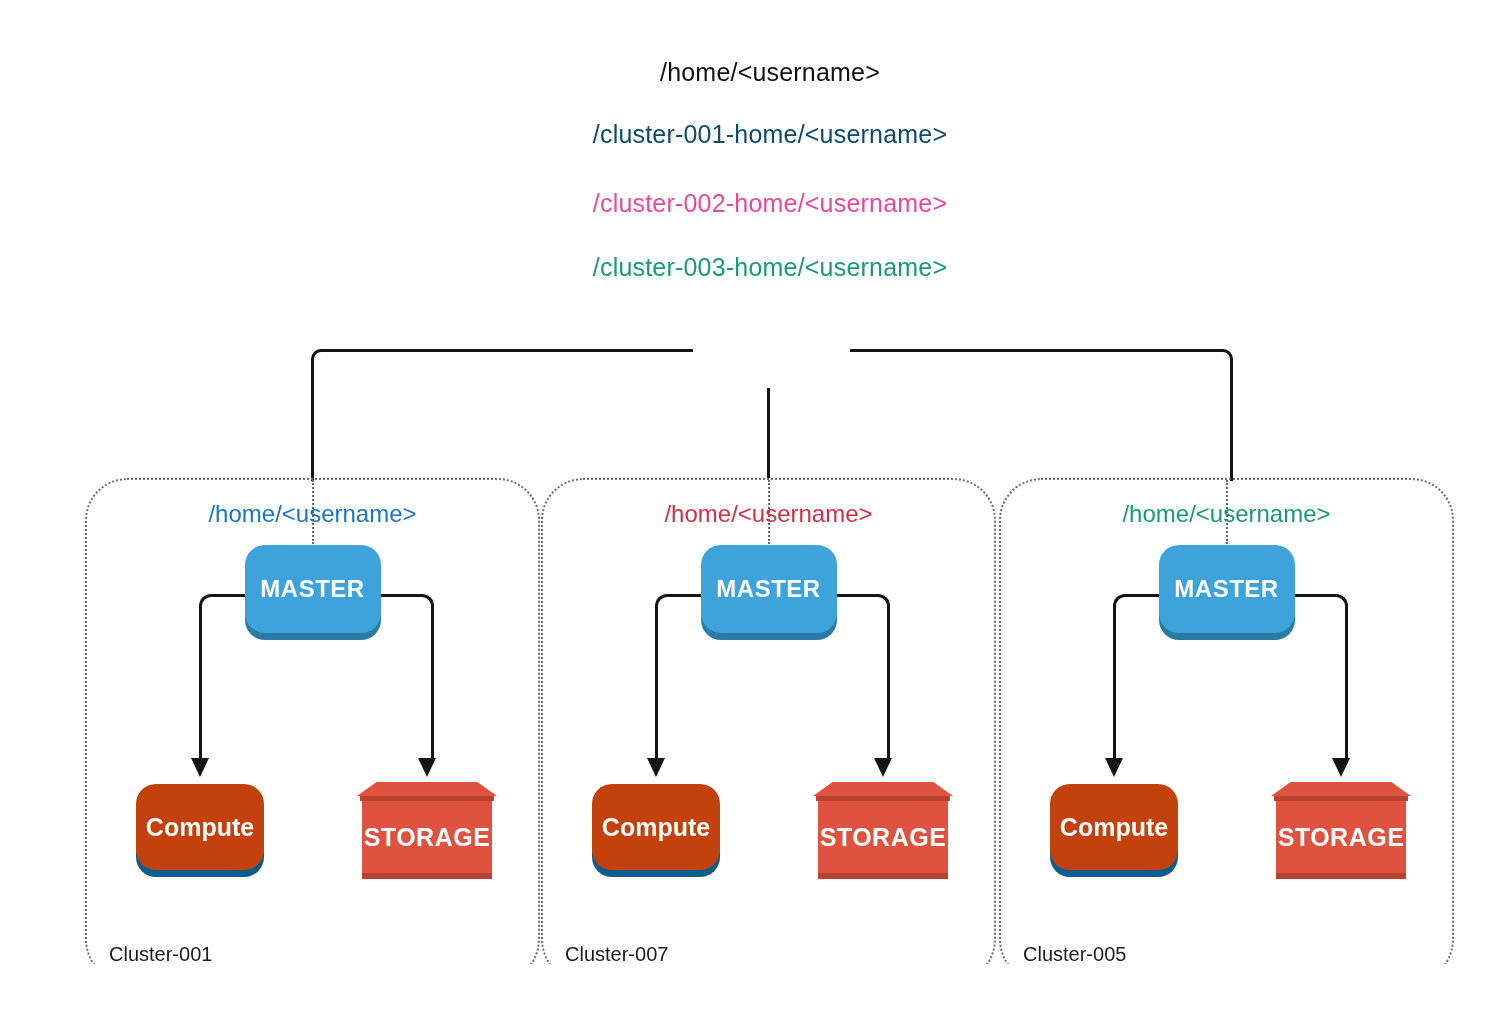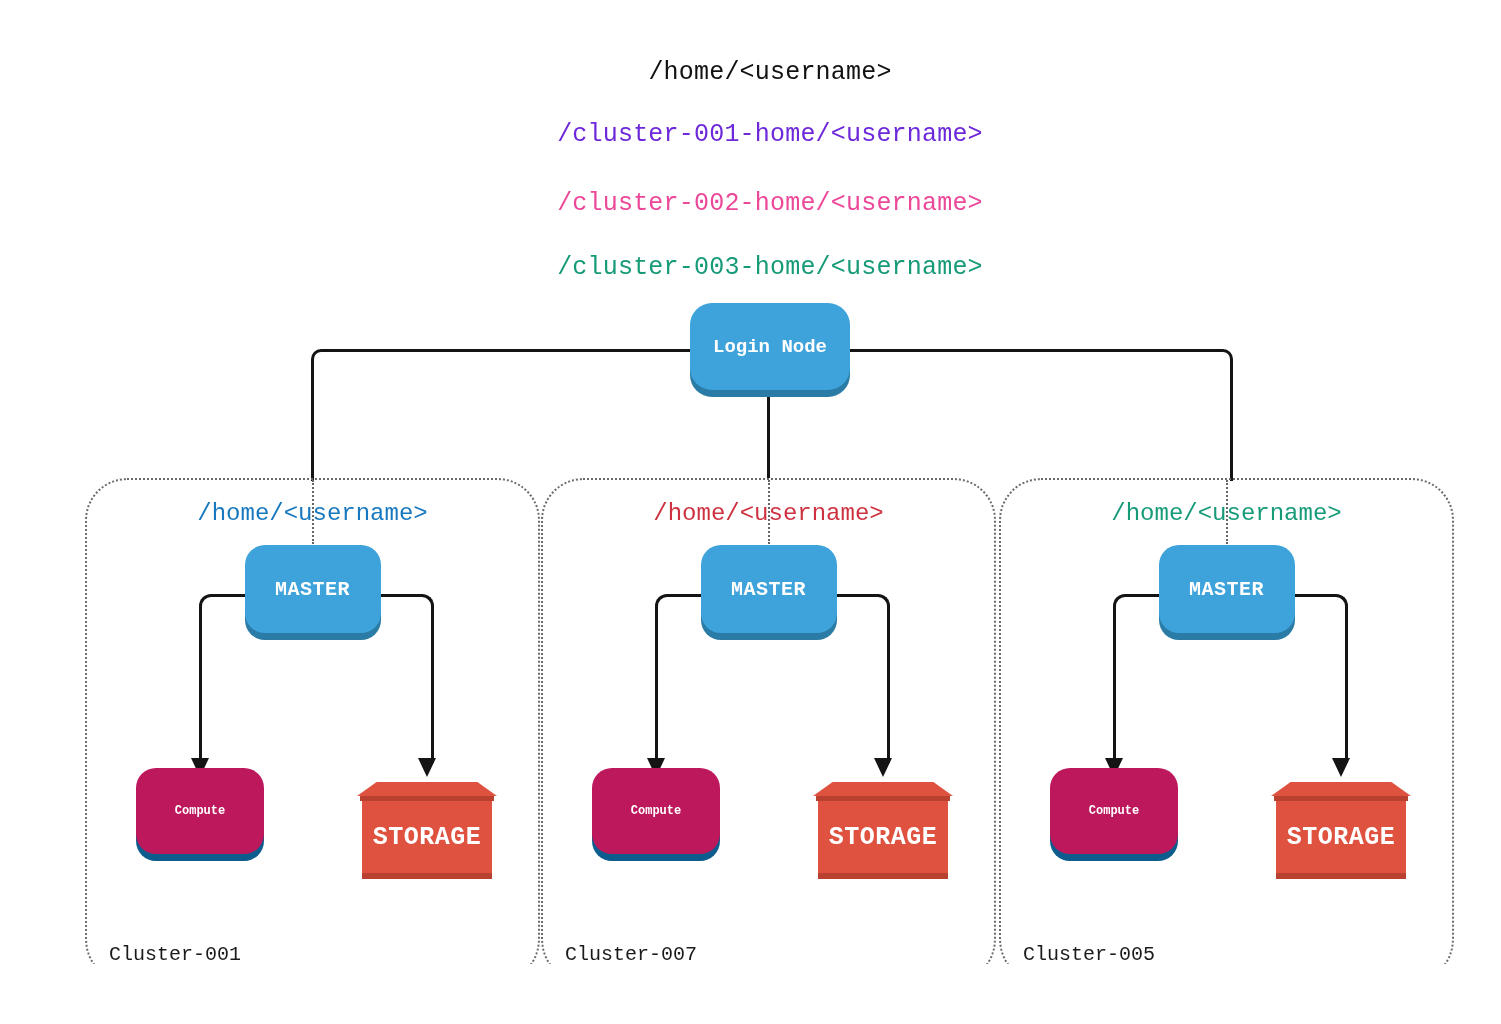--- a/index.html
+++ b/index.html
@@ -1,18 +1,18 @@
 <!DOCTYPE html>
 <html><head>
 <meta charset="utf-8">
 <style>
   html,body{margin:0;padding:0;background:#ffffff;}
   .stage{
     position:relative;width:1501px;height:964px;background:#ffffff;
-    font-family:Liberation Mono, monospace;overflow:hidden;
+    font-family:Liberation Sans, sans-serif;overflow:hidden;
   }
   
   .hdr{position:absolute;left:40px;width:1460px;text-align:center;
        font-size:25px;line-height:27px;letter-spacing:.2px;}
   
   .login{
     position:absolute;left:690px;top:303px;width:160px;height:87px;z-index:3;
     background:#3EA2DB;border-radius:22px;box-shadow:0 7px 0 #2A7CA6;
     color:#fff;font-weight:bold;font-size:19px;
     display:flex;align-items:center;justify-content:center;
@@ -28,23 +28,23 @@
   .cluster{position:absolute;top:478px;width:455px;height:504px;
     border:2px dotted #6b6b6b;border-radius:42px;box-sizing:border-box;}
   .c1{left:85px;} .c2{left:541px;} .c3{left:999px;}
   .drop{position:absolute;left:calc(50% - 1px);top:0;height:64px;width:0;
     border-left:2px dotted #666;}
   .homepath{position:absolute;left:0;top:20px;width:100%;text-align:center;
     font-size:24px;}
   .node{position:absolute;color:#fff;font-weight:bold;z-index:2;
     display:flex;align-items:center;justify-content:center;border-radius:20px;}
   .master{left:calc(50% - 68px);top:65px;width:136px;height:88px;
-    background:#3EA2DB;box-shadow:0 7px 0 #2A7CA6;font-size:20px;letter-spacing:.5px;text-align:right;}
-  .compute{left:49px;top:288px;width:128px;height:86px;
-    background:#be185d;box-shadow:0 7px 0 #0D5C8E;font-size:12px;}
+    background:#3EA2DB;box-shadow:0 7px 0 #2A7CA6;font-size:24px;letter-spacing:.5px;text-align:right;}
+  .compute{left:49px;top:304px;width:128px;height:86px;
+    background:#c2410c;box-shadow:0 7px 0 #0D5C8E;font-size:25px;}
   .elbow-m{position:absolute;left:112px;top:114px;width:229px;height:166px;z-index:1;
     border:3px solid #141414;border-bottom:none;border-radius:12px 12px 0 0;}
   .arrow{position:absolute;width:0;height:0;z-index:1;
     border-left:9px solid transparent;border-right:9px solid transparent;
     border-top:19px solid #141414;top:278px;}
   .arrow.a-left{left:104px;} .arrow.a-right{left:331px;}
   
   .storage{position:absolute;left:270px;top:302px;width:140px;z-index:2;}
   .storage .lid{width:140px;height:14px;background:#E05240;
     clip-path:polygon(14% 0,86% 0,100% 100%,0 100%);}
@@ -54,29 +54,28 @@
     display:flex;align-items:center;justify-content:center;}
   .storage .base{width:130px;height:6px;margin:0 auto;background:#B8422F;}
   .cname{position:absolute;left:22px;top:463px;font-size:20px;color:#1b1b1b;}
 </style>
 </head>
 <body>
 
 <div class="stage">
 
   <div class="hdr" style="top: 59px; color: rgb(17, 17, 17);">/home/&lt;username&gt;</div>
-  <div class="hdr" style="top: 121px; color: #6d28d9;">/cluster-001-home/&lt;username&gt;</div>
+  <div class="hdr" style="top: 121px; color: #0c4a6e;">/cluster-001-home/&lt;username&gt;</div>
   <div class="hdr" style="top: 190px; color: #ec4899;">/cluster-002-home/&lt;username&gt;</div>
   <div class="hdr" style="top: 254px; color: rgb(22, 154, 120);">/cluster-003-home/&lt;username&gt;</div>
 
   <div class="elbow-tl"></div>
   <div class="elbow-tr"></div>
   <div class="vmid"></div>
 
-  <div class="login">Login Node</div>
 
   <section class="cluster c1">
     <div class="drop"></div>
     <div class="homepath" style="color: rgb(24, 120, 190);">/home/&lt;username&gt;</div>
     <div class="elbow-m"></div>
     <div class="arrow a-left"></div>
     <div class="arrow a-right"></div>
     <div class="node master">MASTER</div>
     <div class="node compute">Compute</div>
     <div class="storage">

